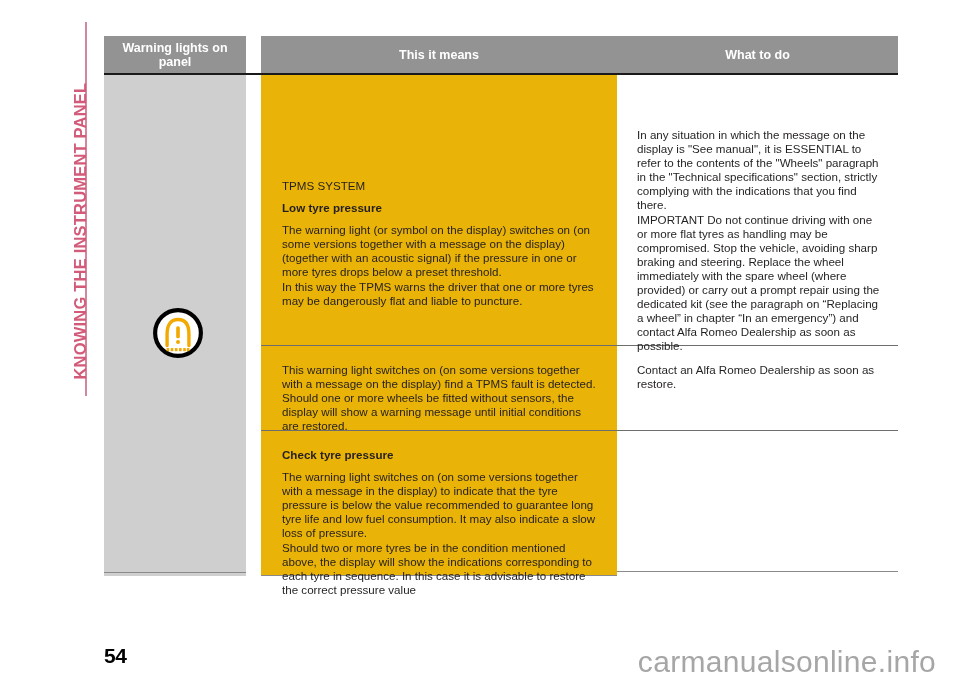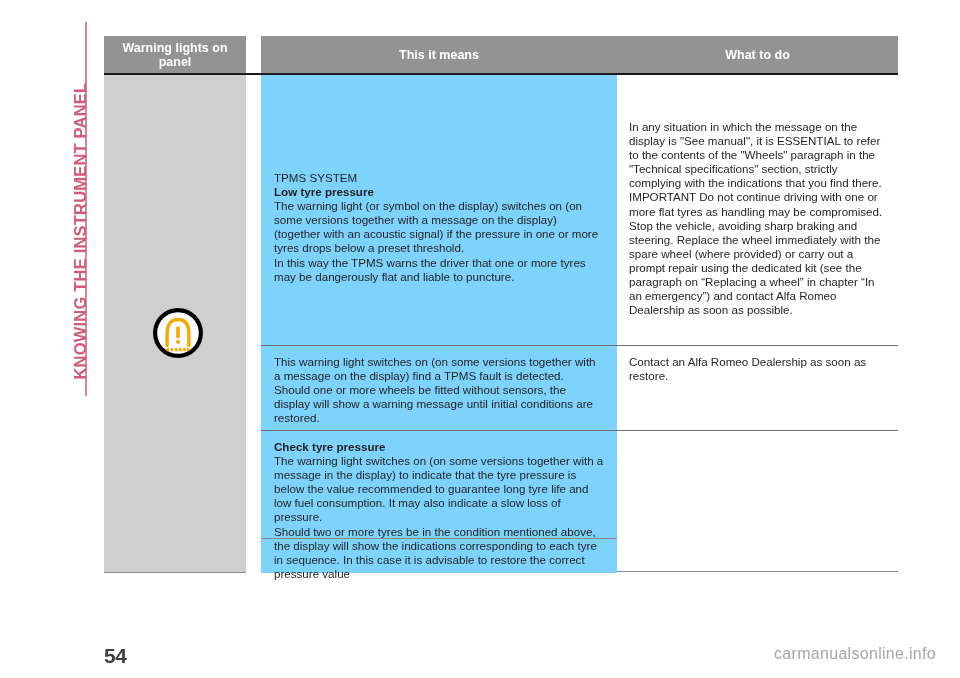--- a/index.html
+++ b/index.html
@@ -90,49 +90,49 @@
     flex: 0 0 142px;
   }
   .col-gap {
     width: 15px;
     flex: 0 0 15px;
     background: #ffffff;
   }
   .col-means {
     width: 356px;
     flex: 0 0 356px;
-    background: #7dd3fc;
+    background: #eab308;
   }
   .col-todo {
     width: 281px;
     flex: 0 0 281px;
     background: #ffffff;
   }
 
   .cell {
     font-size: 11.6px;
     line-height: 14.1px;
     color: #231f20;
     box-sizing: border-box;
   }
-  .cell p { margin: 0; }
+  .cell p { margin: 8px; }
   .cell .bold { font-weight: bold; }
 
   
   .means-r1 {
     height: 270px;
     padding: 96px 12px 0 13px;
   }
   .means-r2 {
     height: 85px;
     padding: 9px 12px 0 13px;
     border-top: 1.3px solid #6e6e6e;
   }
   .means-r3 {
-    height: 109px;
+    height: 146px;
     padding: 9px 12px 0 13px;
     border-top: 1.3px solid #6e6e6e;
     border-bottom: 1.6px solid #8a8a8a;
   }
 
   
   .todo-r1 {
     height: 270px;
     padding: 45px 10px 0 12px;
   }
@@ -163,28 +163,28 @@
     height: 52px;
   }
 
   
   #page-number {
     position: absolute;
     left: 104px;
     top: 644px;
     font-size: 21px;
     font-weight: bold;
-    color: #404040;
+    color: #000000;
     letter-spacing: -0.5px;
   }
   #watermark {
     position: absolute;
     right: 24px;
     top: 645px;
-    font-size: 16px;
+    font-size: 30px;
     color: #a6a6a6;
     letter-spacing: 0.3px;
   }
 </style>
 </head>
 <body>
 
 <div id="chapter-tab">
   <div id="chapter-rule"></div>
   <div id="chapter-label">KNOWING THE INSTRUMENT PANEL</div>

